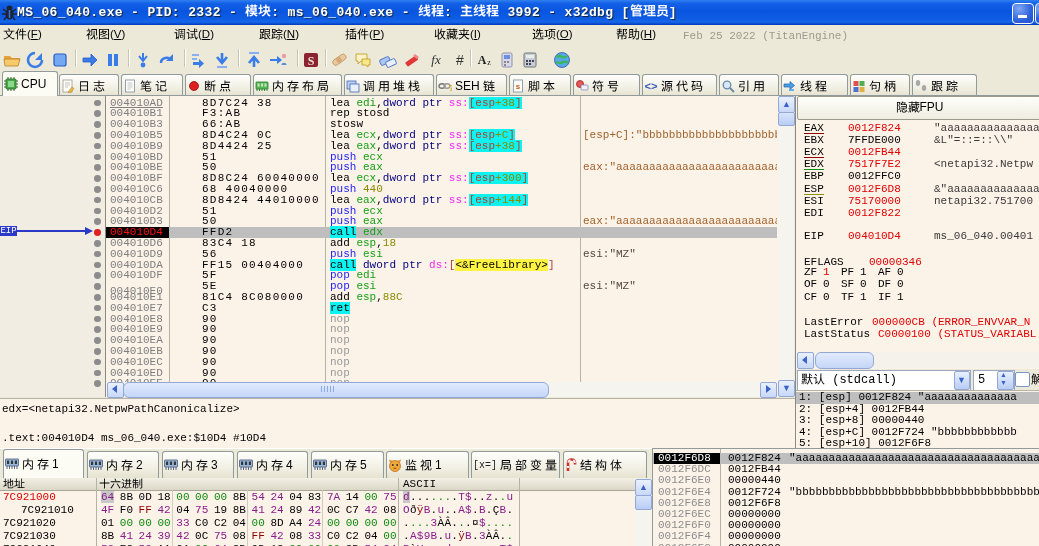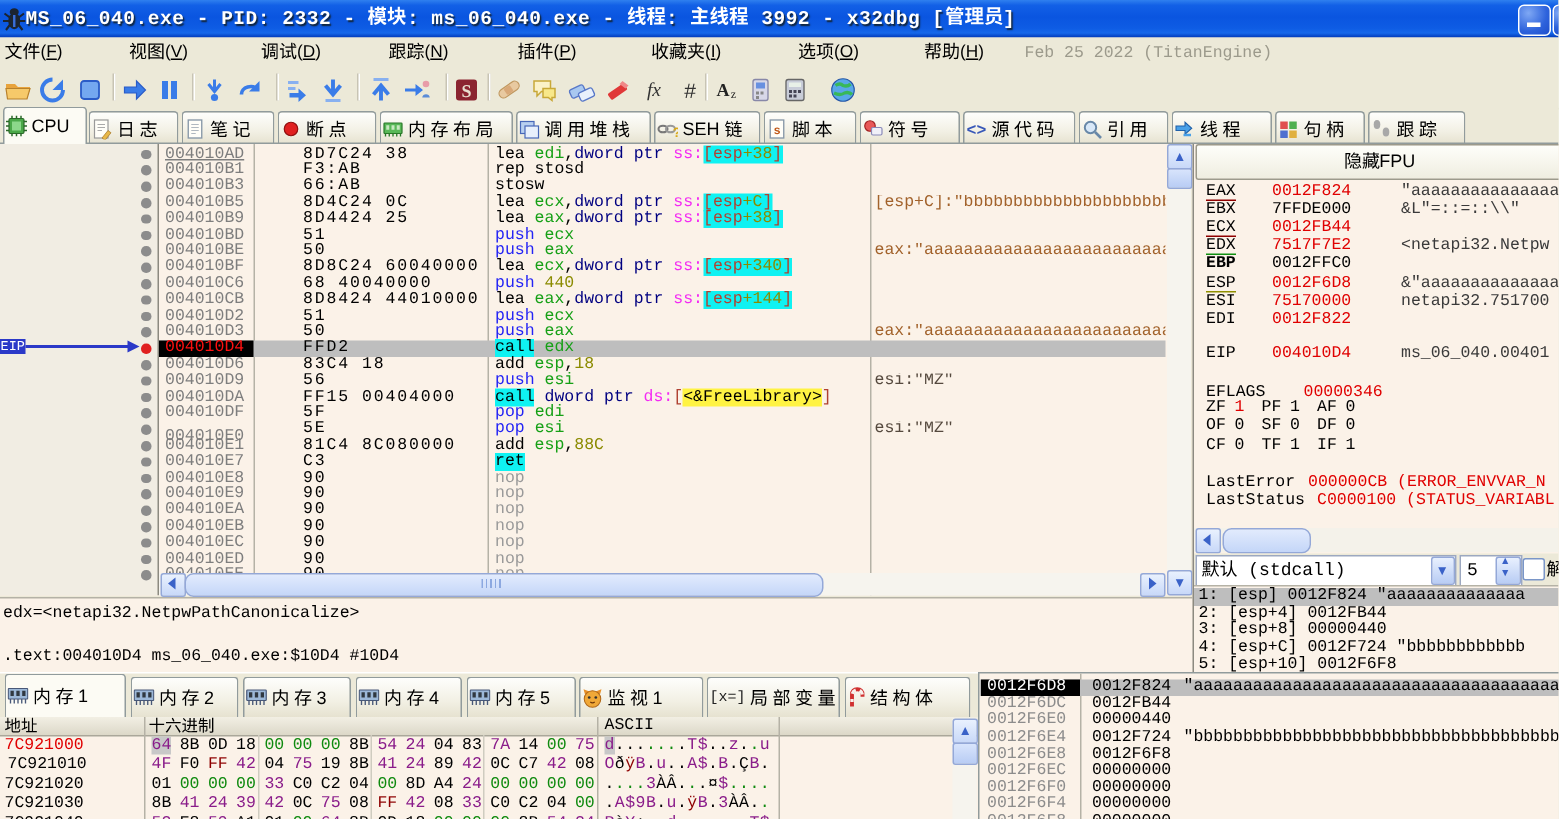--- a/index.html
+++ b/index.html
@@ -526,21 +526,21 @@
       <div class="mono row" style="left:202px;top:55.5px;line-height:10.80px;letter-spacing:1.25px;">51</div>
       <div class="mono row" style="left:330px;top:55.5px;line-height:10.80px;"><span class="b">push</span> <span class="g">ecx</span></div>
       <div style="left:94px;top:68.3px;width:6.8px;height:6.8px;border-radius:50%;background:#8C8C8C;"></div>
       <div class="mono row" style="left:110px;top:66.3px;line-height:10.80px;color:#7E7E7E;">004010BE</div>
       <div class="mono row" style="left:202px;top:66.3px;line-height:10.80px;letter-spacing:1.25px;">50</div>
       <div class="mono row" style="left:330px;top:66.3px;line-height:10.80px;"><span class="b">push</span> <span class="g">eax</span></div>
       <div class="mono row cmt" style="left:583px;top:66.3px;line-height:10.80px;width:194px;overflow:hidden;">eax:"aaaaaaaaaaaaaaaaaaaaaaaaaaaaaaaaaaa</div>
       <div style="left:94px;top:79.1px;width:6.8px;height:6.8px;border-radius:50%;background:#8C8C8C;"></div>
       <div class="mono row" style="left:110px;top:77.1px;line-height:10.80px;color:#7E7E7E;text-align:right;">004010BF</div>
       <div class="mono row" style="left:202px;top:77.1px;line-height:10.80px;letter-spacing:1.25px;">8D8C24 60040000</div>
-      <div class="mono row" style="left:330px;top:77.1px;line-height:10.80px;">lea <span class="g">ecx</span>,<span class="n">dword ptr</span> <span class="m">ss:</span><span class="cy"><span class="r">[esp</span><span class="o">+340</span><span class="r">]</span></span></div>
+      <div class="mono row" style="left:330px;top:77.1px;line-height:10.80px;">lea <span class="g">ecx</span>,<span class="n">dword ptr</span> <span class="m">ss:</span><span class="cy"><span class="r">[esp</span><span class="o">+300</span><span class="r">]</span></span></div>
       <div style="left:94px;top:89.9px;width:6.8px;height:6.8px;border-radius:50%;background:#8C8C8C;"></div>
       <div class="mono row" style="left:110px;top:87.9px;line-height:10.80px;color:#7E7E7E;">004010C6</div>
       <div class="mono row" style="left:202px;top:87.9px;line-height:10.80px;letter-spacing:1.25px;">68 40040000</div>
       <div class="mono row" style="left:330px;top:87.9px;line-height:10.80px;"><span class="b">push</span> <span class="o">440</span></div>
       <div style="left:94px;top:100.7px;width:6.8px;height:6.8px;border-radius:50%;background:#8C8C8C;"></div>
       <div class="mono row" style="left:110px;top:98.7px;line-height:10.80px;color:#7E7E7E;">004010CB</div>
       <div class="mono row" style="left:202px;top:98.7px;line-height:10.80px;letter-spacing:1.25px;">8D8424 44010000</div>
       <div class="mono row" style="left:330px;top:98.7px;line-height:10.80px;">lea <span class="g">eax</span>,<span class="n">dword ptr</span> <span class="m">ss:</span><span class="cy"><span class="r">[esp</span><span class="o">+144</span><span class="r">]</span></span></div>
       <div style="left:94px;top:111.5px;width:6.8px;height:6.8px;border-radius:50%;background:#8C8C8C;"></div>
       <div class="mono row" style="left:110px;top:109.5px;line-height:10.80px;color:#7E7E7E;">004010D2</div>
@@ -651,21 +651,21 @@
       <div class="mono" style="left:8px;top:38px;line-height:12px;">EBX</div>
       <div class="mono" style="left:52px;top:38px;line-height:12px;color:#000;">7FFDE000</div>
       <div class="mono" style="left:138px;top:38px;line-height:12px;color:#3A3A3A;width:105px;overflow:hidden;">&amp;L"=::=::\\"</div>
       <div class="mono" style="left:8px;top:50px;line-height:12px;">ECX</div>
       <div style="left:8px;top:60.5px;width:20px;height:1.6px;background:#900000;"></div>
       <div class="mono" style="left:52px;top:50px;line-height:12px;color:#E00000;">0012FB44</div>
       <div class="mono" style="left:8px;top:62px;line-height:12px;">EDX</div>
       <div style="left:8px;top:72.5px;width:20px;height:1.6px;background:#109010;"></div>
       <div class="mono" style="left:52px;top:62px;line-height:12px;color:#E00000;">7517F7E2</div>
       <div class="mono" style="left:138px;top:62px;line-height:12px;color:#3A3A3A;width:105px;overflow:hidden;">&lt;netapi32.Netpw</div>
-      <div class="mono" style="left:8px;top:74px;line-height:12px;font-weight:bold;">EBP</div>
+      <div class="mono" style="left:8px;top:74px;line-height:12px;">EBP</div>
       <div class="mono" style="left:52px;top:74px;line-height:12px;color:#000;">0012FFC0</div>
       <div class="mono" style="left:8px;top:87px;line-height:12px;">ESP</div>
       <div style="left:8px;top:97.5px;width:20px;height:1.6px;background:#909000;"></div>
       <div class="mono" style="left:52px;top:87px;line-height:12px;color:#E00000;">0012F6D8</div>
       <div class="mono" style="left:138px;top:87px;line-height:12px;color:#3A3A3A;width:105px;overflow:hidden;">&amp;"aaaaaaaaaaaaaaaaaaaaaaaaaaaaaa</div>
       <div class="mono" style="left:8px;top:99px;line-height:12px;">ESI</div>
       <div class="mono" style="left:52px;top:99px;line-height:12px;color:#E00000;">75170000</div>
       <div class="mono" style="left:138px;top:99px;line-height:12px;color:#3A3A3A;width:105px;overflow:hidden;">netapi32.751700</div>
       <div class="mono" style="left:8px;top:111px;line-height:12px;">EDI</div>
       <div class="mono" style="left:52px;top:111px;line-height:12px;color:#E00000;">0012F822</div>
@@ -893,21 +893,21 @@
       <div class="mono row" style="left:308.0px;top:13.0px;line-height:12px;">83</div>
       <div class="mono row " style="left:478.9px;top:13.0px;line-height:12px;">.</div>
       <div class="mono row hp" style="left:326.9px;top:13.0px;line-height:12px;">7A</div>
       <div class="mono row hp" style="left:485.8px;top:13.0px;line-height:12px;">z</div>
       <div class="mono row" style="left:345.7px;top:13.0px;line-height:12px;">14</div>
       <div class="mono row " style="left:492.7px;top:13.0px;line-height:12px;">.</div>
       <div class="mono row hg" style="left:364.5px;top:13.0px;line-height:12px;">00</div>
       <div class="mono row hg" style="left:499.6px;top:13.0px;line-height:12px;">.</div>
       <div class="mono row hp" style="left:383.3px;top:13.0px;line-height:12px;">75</div>
       <div class="mono row hp" style="left:506.5px;top:13.0px;line-height:12px;">u</div>
-      <div class="mono row" style="left:5px;top:26.1px;line-height:12px;color:#000;">7C921010</div>
+      <div class="mono row" style="left:21px;top:26.1px;line-height:12px;color:#000;">7C921010</div>
       <div class="mono row hp" style="left:101.0px;top:26.1px;line-height:12px;">4F</div>
       <div class="mono row hp" style="left:403.0px;top:26.1px;line-height:12px;">O</div>
       <div class="mono row" style="left:119.8px;top:26.1px;line-height:12px;">F0</div>
       <div class="mono row " style="left:409.9px;top:26.1px;line-height:12px;">ð</div>
       <div class="mono row hf" style="left:138.6px;top:26.1px;line-height:12px;">FF</div>
       <div class="mono row hf" style="left:416.8px;top:26.1px;line-height:12px;">ÿ</div>
       <div class="mono row hp" style="left:157.4px;top:26.1px;line-height:12px;">42</div>
       <div class="mono row hp" style="left:423.7px;top:26.1px;line-height:12px;">B</div>
       <div class="mono row" style="left:176.3px;top:26.1px;line-height:12px;">04</div>
       <div class="mono row " style="left:430.6px;top:26.1px;line-height:12px;">.</div>

